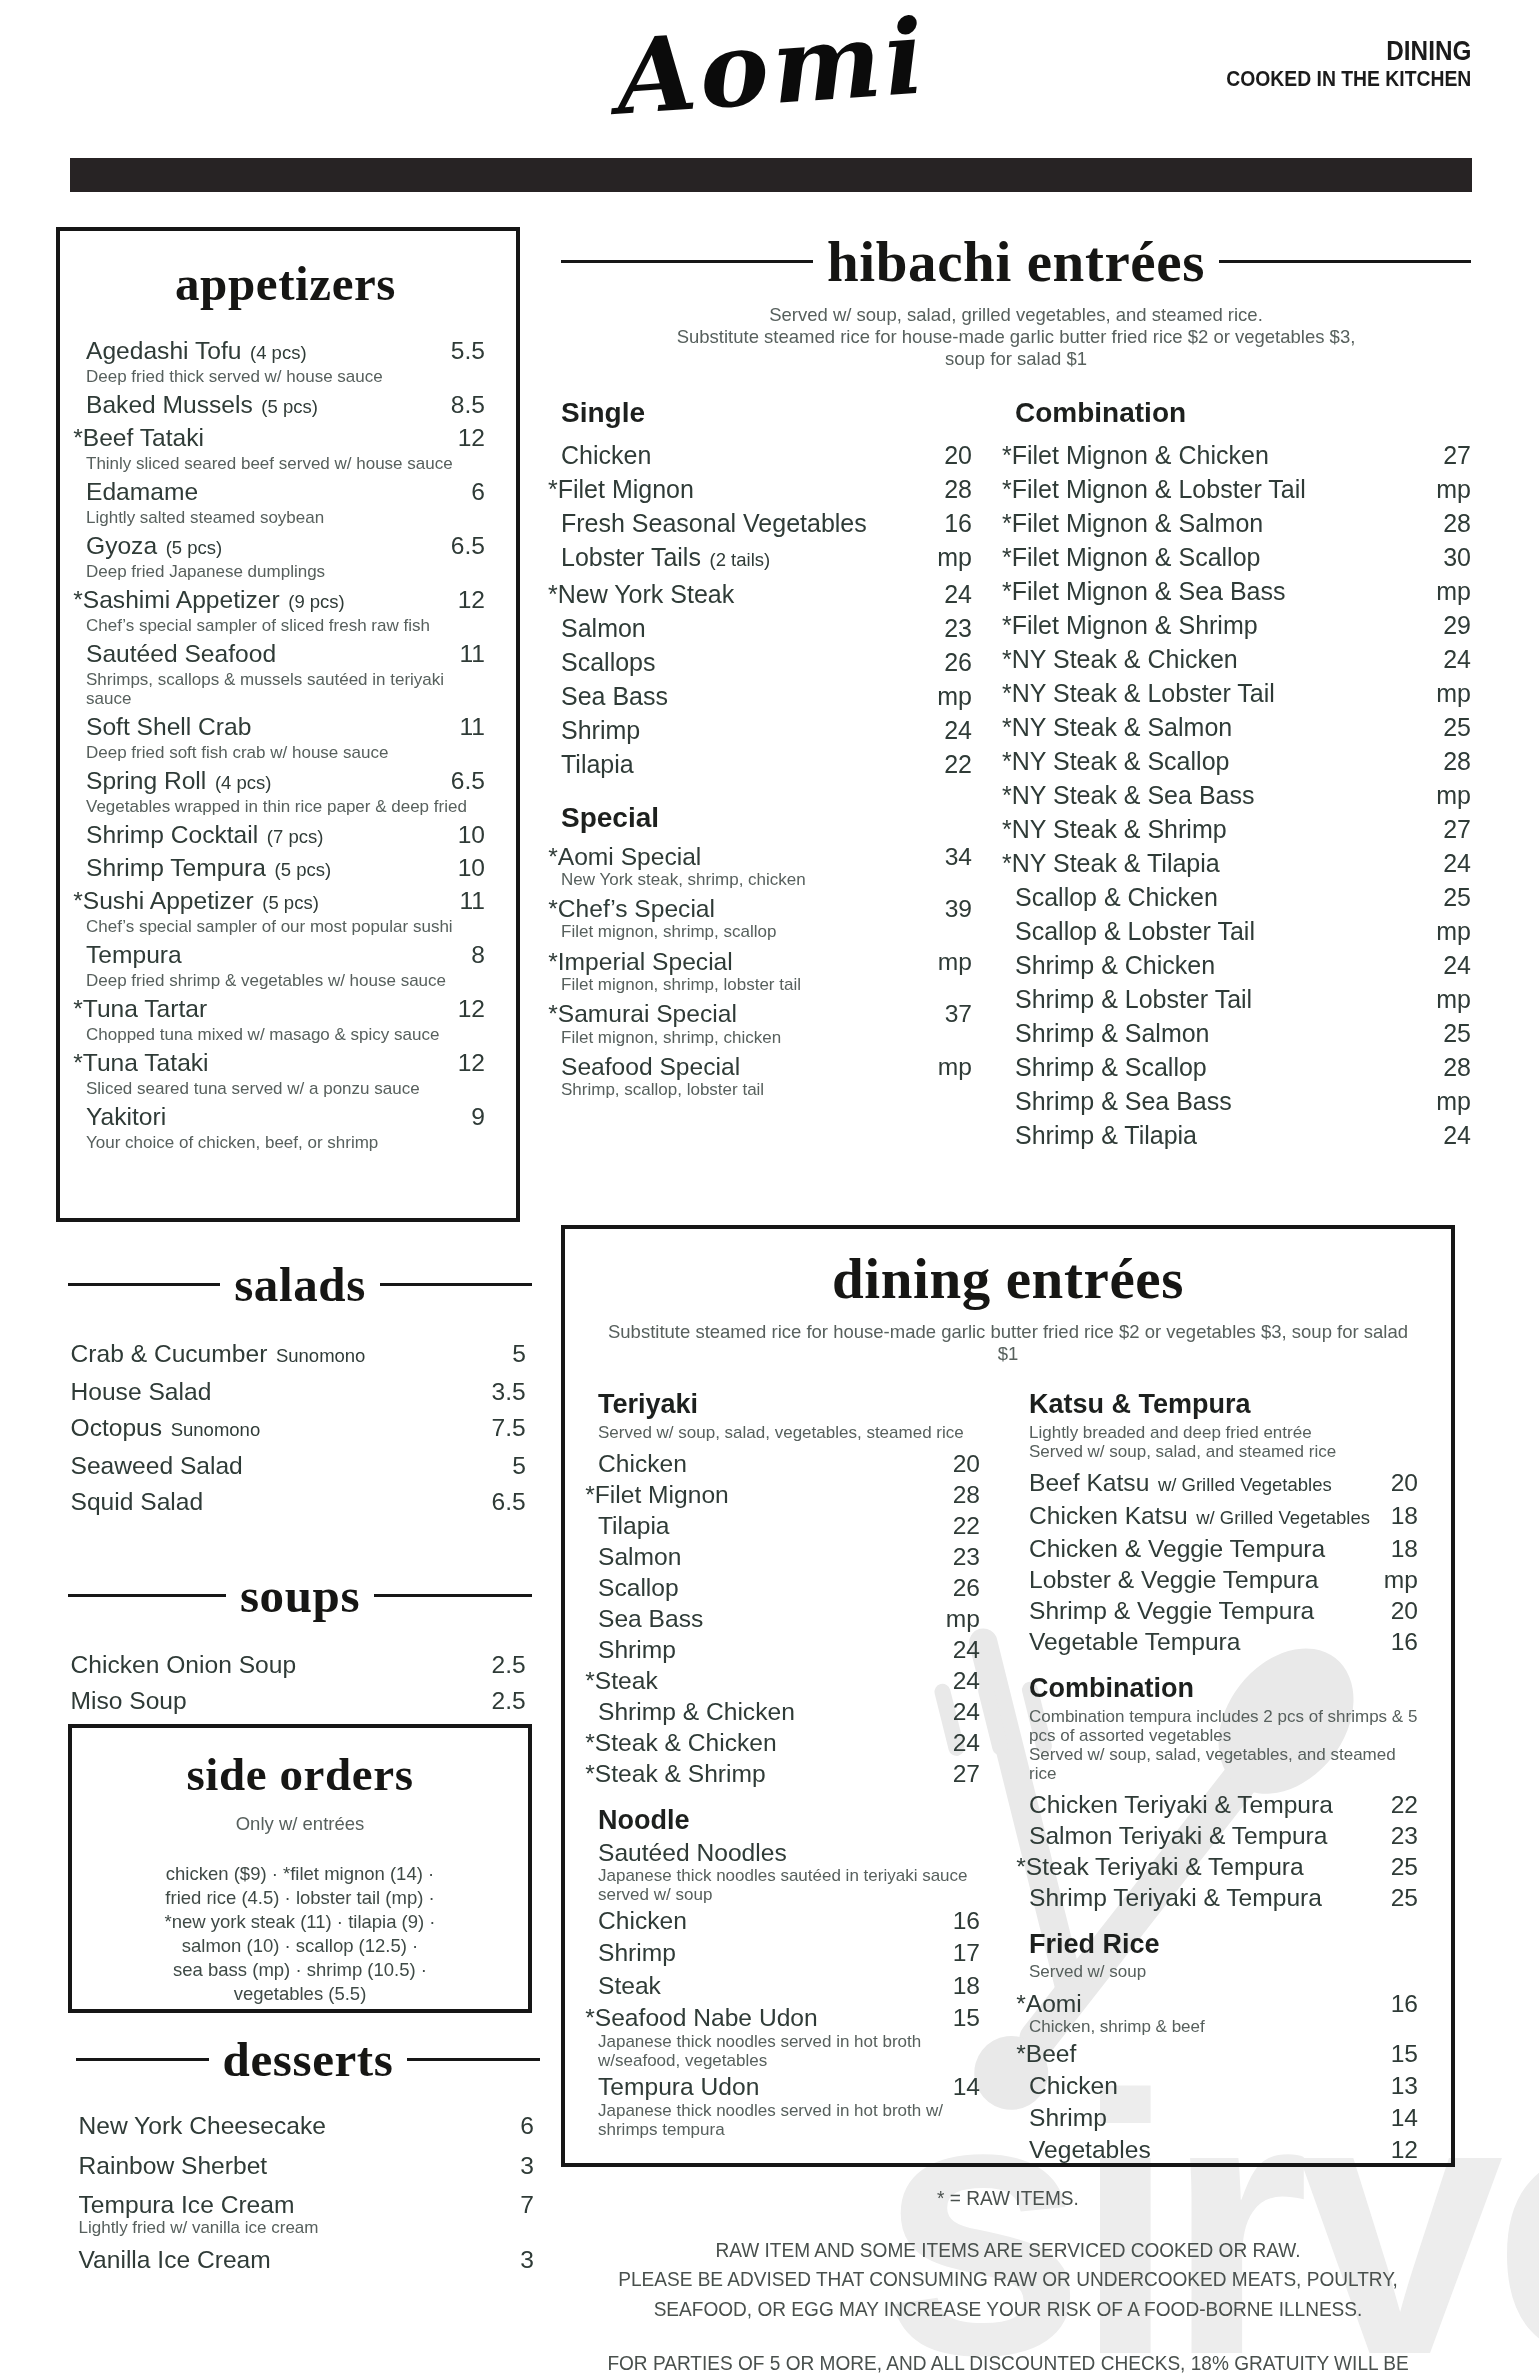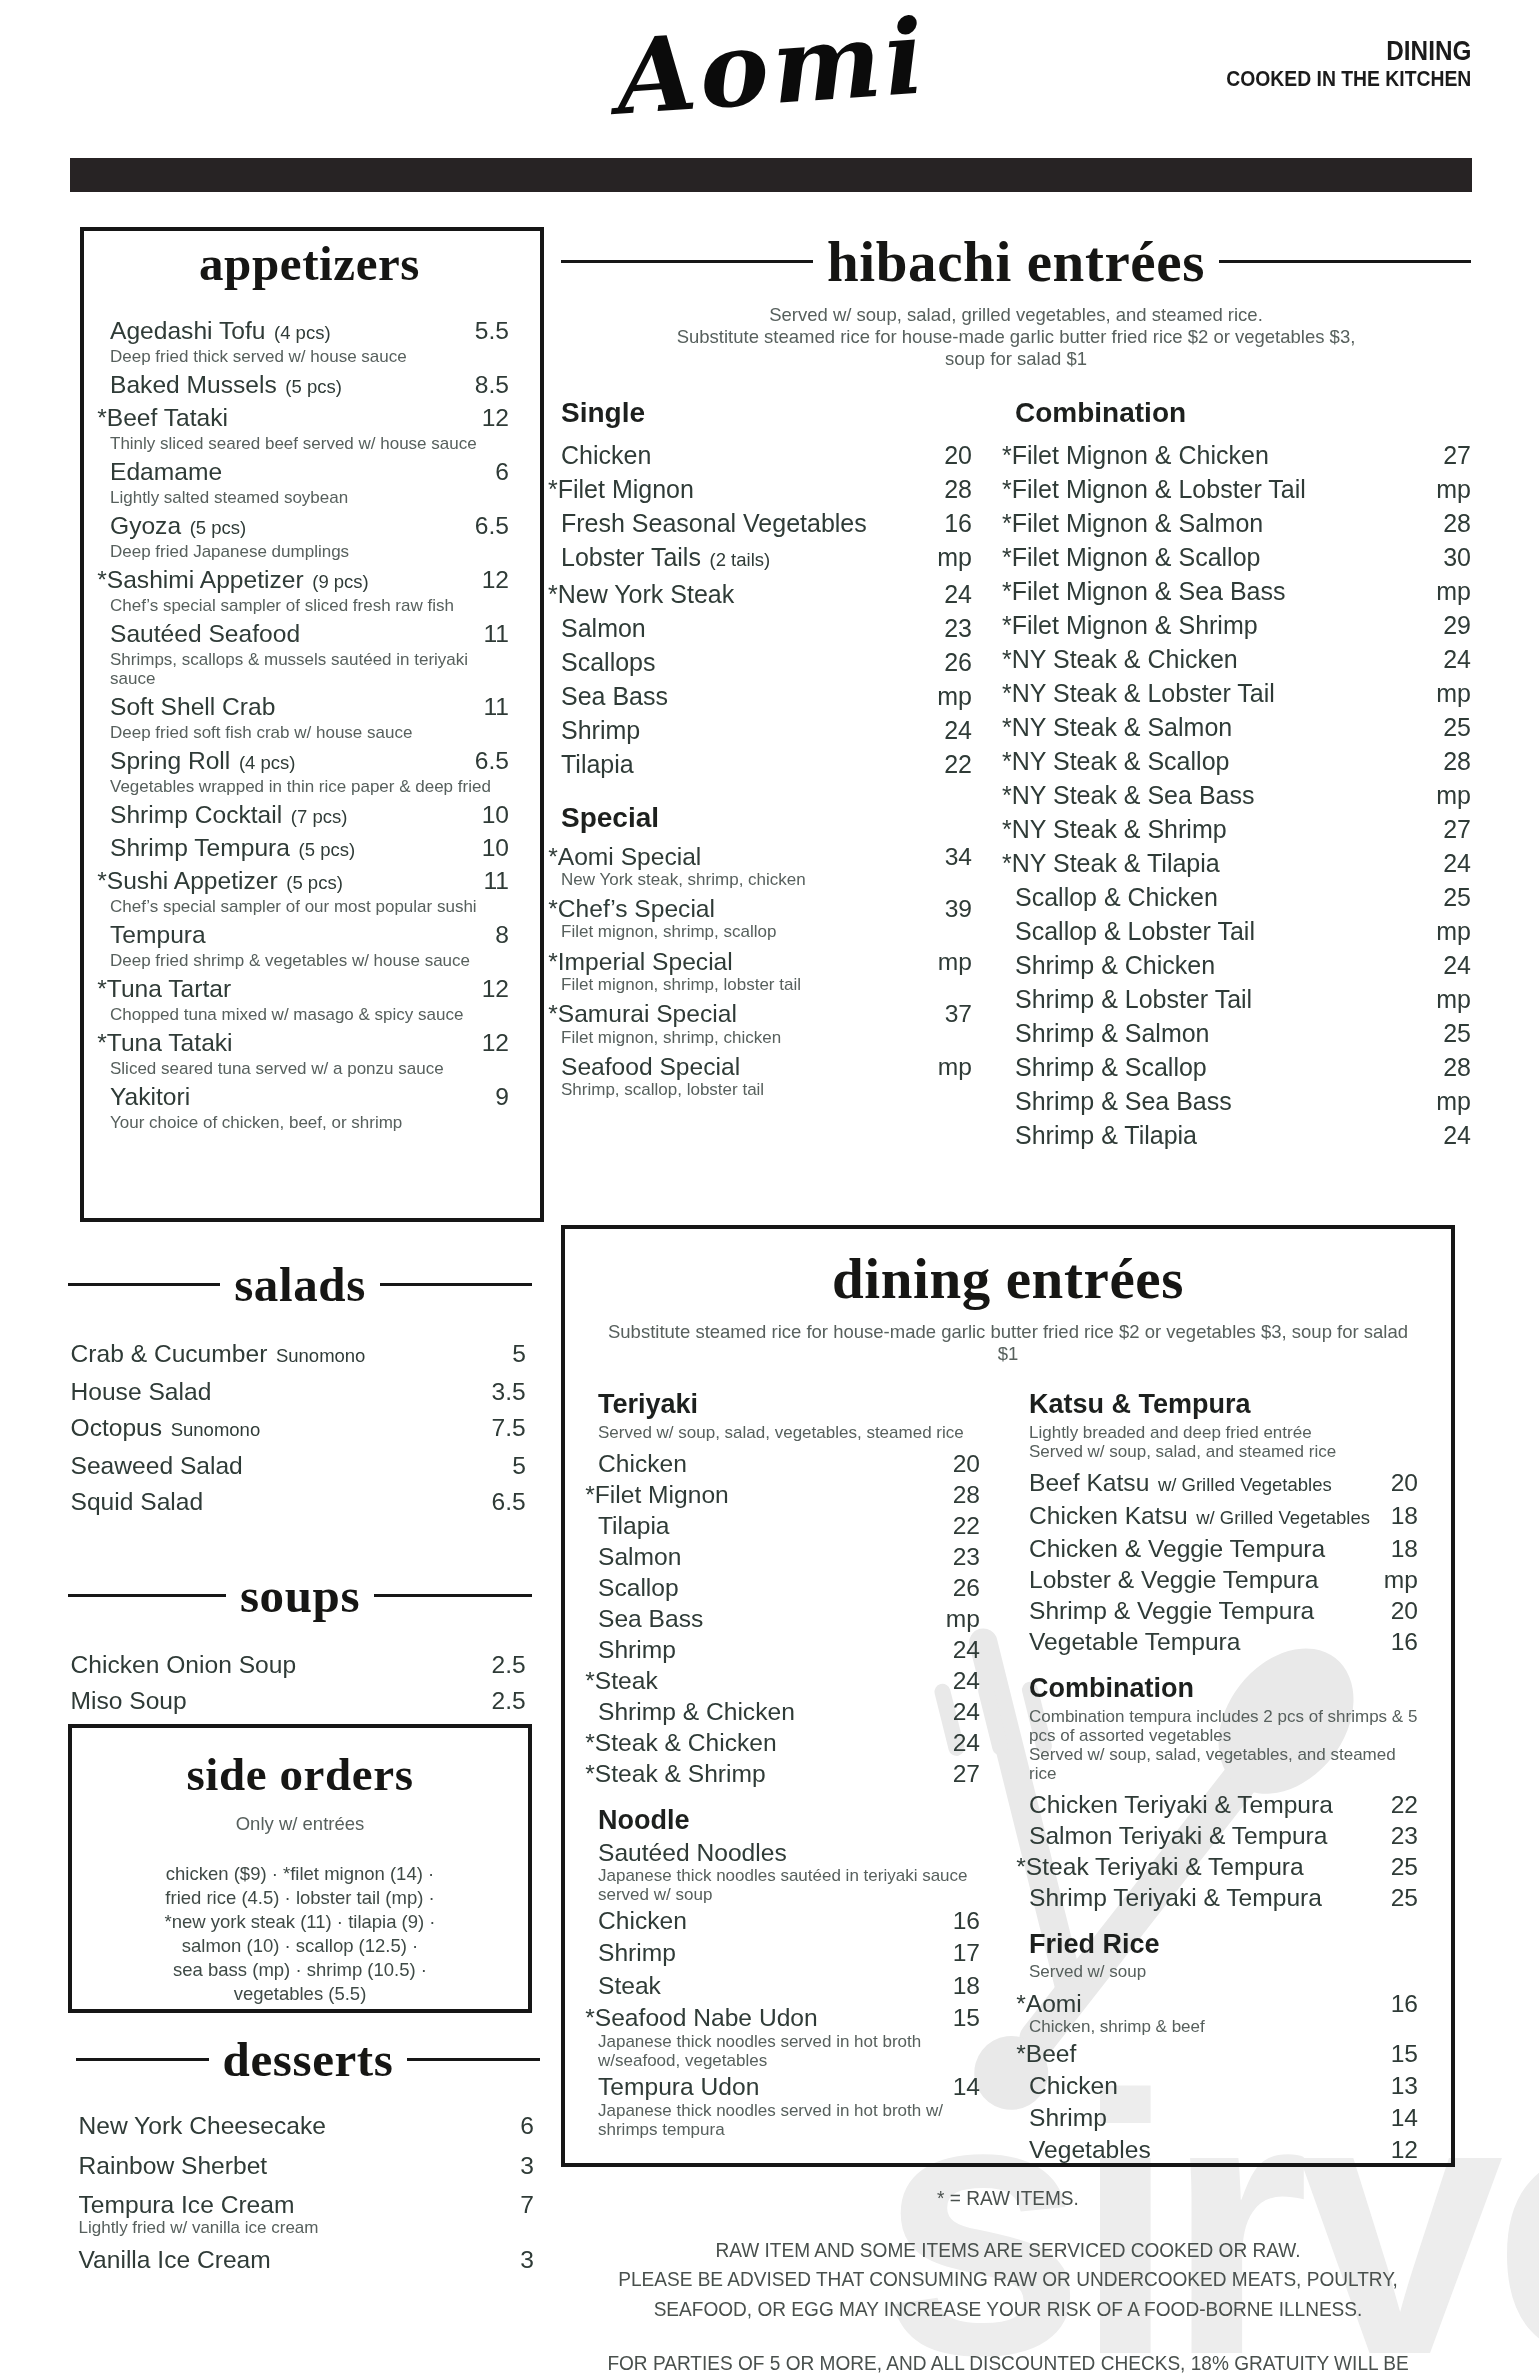--- a/index.html
+++ b/index.html
@@ -32,22 +32,22 @@
   .row { display:flex; justify-content:space-between; align-items:baseline; }
   .left { flex:1; display:flex; align-items:baseline; gap:8.6px; min-width:0; }
   .nm { font-size:24.6px; line-height:1.16; color:#2f3b37; }
   .nm.starred { text-indent:-0.52em; }
   .nt { font-size:18.5px; color:#2f3b37; white-space:nowrap; }
   .pr { font-size:24.6px; color:#2f3b37; padding-left:12.3px; }
   .ds { font-size:17px; line-height:1.12; color:#57605d; margin-top:1.8px; }
 
   
   .appetizers-box {
-    left:80px; top:227px; width:464px; height:995px;
-    border:4.3px solid #161616; padding:4px 31px 0 26px;
+    left:56px; top:227px; width:464px; height:995px;
+    border:4.3px solid #161616; padding:24px 31px 0 26px;
   }
   .appetizers-box .serif-title { margin-bottom:24.6px; }
   .appetizers-box .mi { margin-bottom:4.9px; }
   .appetizers-box .nm, .appetizers-box .pr { font-size:24.6px; line-height:1.15; }
   .appetizers-box .ds { font-size:17px; }
 
   .salads { left:68px; top:1256px; width:464px; }
   .soups  { left:68px; top:1567px; width:464px; }
   .plain-list { margin-top:23.4px; padding:0 6.2px 0 2.5px; }
   .plain-list .row { line-height:36px; }

